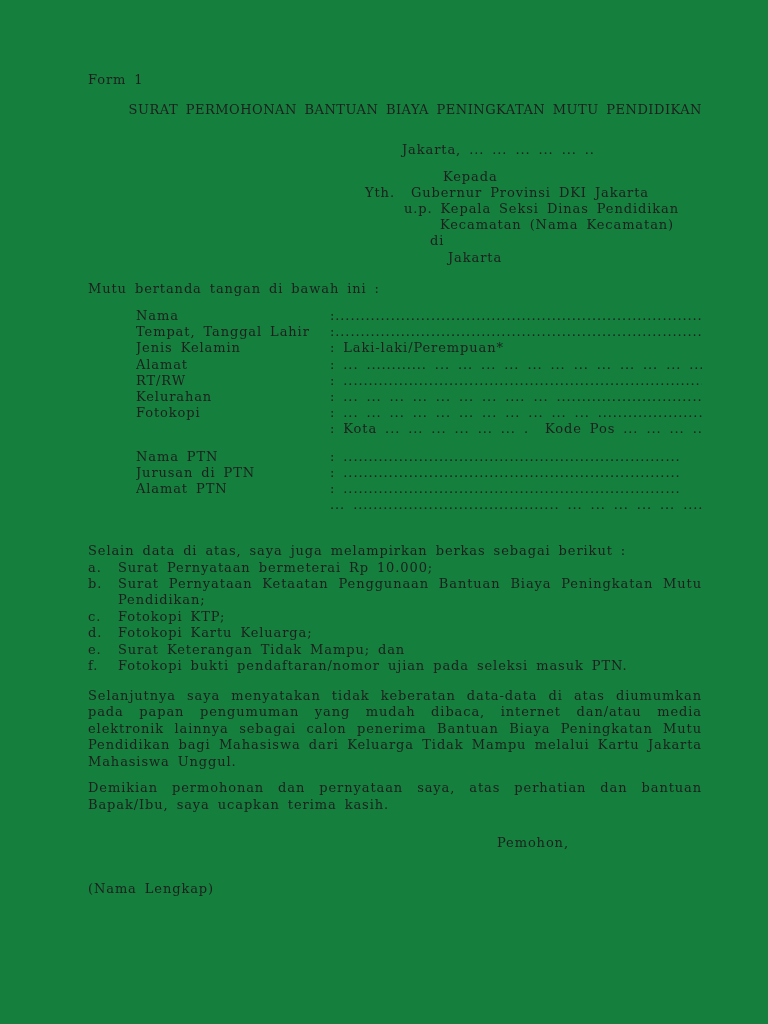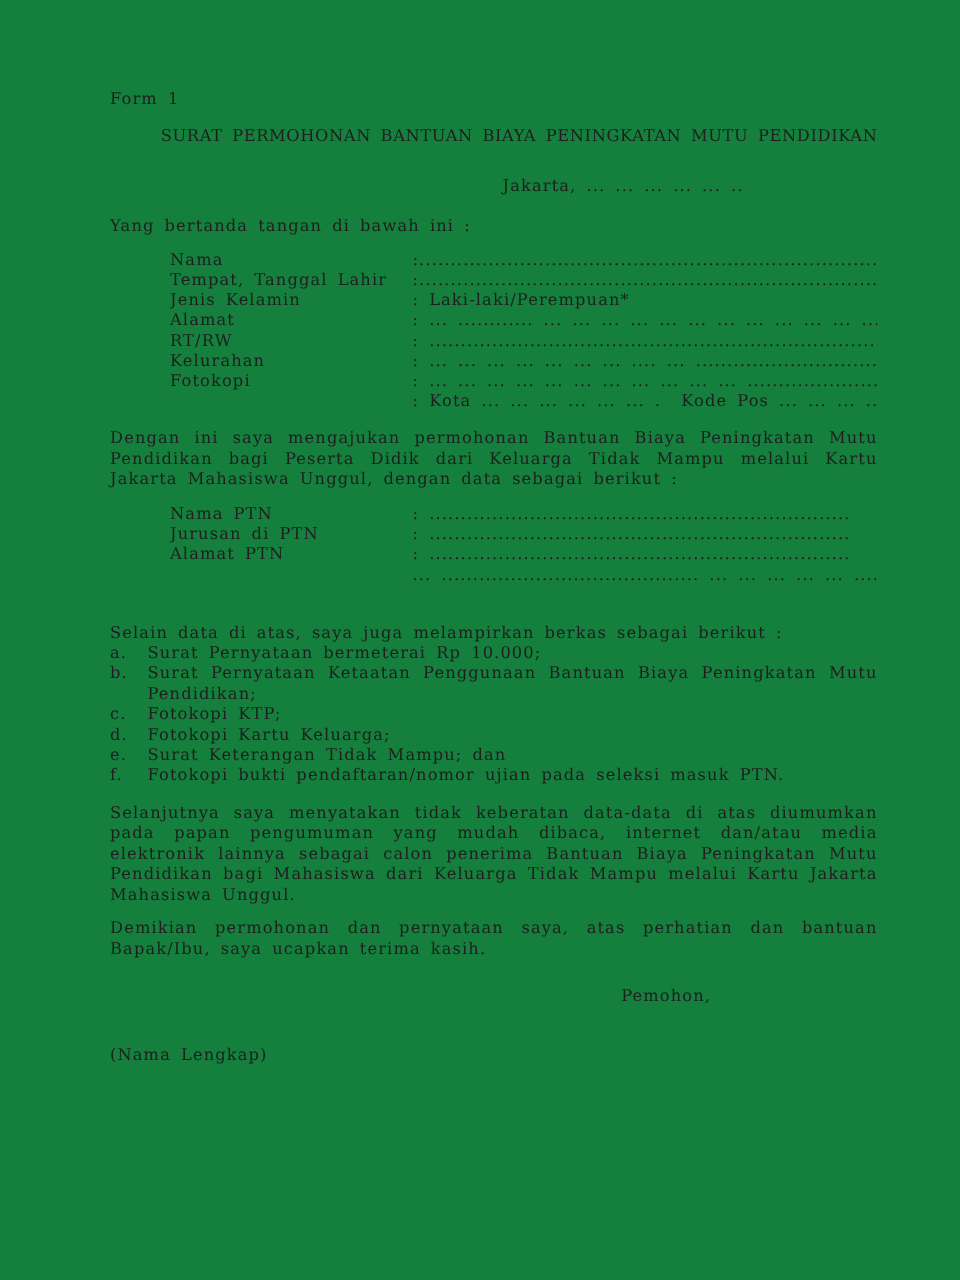--- a/index.html
+++ b/index.html
@@ -38,22 +38,30 @@
 
 <div class="page">
   <div class="content">
 
     <div class="form-number">Form 1</div>
 
     <div class="doc-title">SURAT PERMOHONAN BANTUAN BIAYA PENINGKATAN MUTU PENDIDIKAN</div>
 
     <div class="dateline">Jakarta, ... ... ... ... ... ..</div>
 
+    <div class="recipient">
+      <div class="r-kepada">Kepada</div>
+      <div class="r-yth">Yth.  Gubernur Provinsi DKI Jakarta</div>
+      <div class="r-up">u.p. Kepala Seksi Dinas Pendidikan</div>
+      <div class="r-kec">Kecamatan (Nama Kecamatan)</div>
+      <div class="r-di">di</div>
+      <div class="r-kota">Jakarta</div>
+    </div>
 
-    <div class="intro-line">Yang bertanda tangan di bawah ini :</div>
+    <div class="intro-line">Mutu bertanda tangan di bawah ini :</div>
 
     <div class="fields">
       <div class="frow">
         <div class="flabel">Nama</div>
         <div class="fvalue">:........................................................................................</div>
       </div>
       <div class="frow">
         <div class="flabel">Tempat, Tanggal Lahir</div>
         <div class="fvalue">:........................................................................................</div>
       </div>
@@ -76,21 +84,20 @@
       <div class="frow">
         <div class="flabel">Fotokopi</div>
         <div class="fvalue">: ... ... ... ... ... ... ... ... ... ... ... .....................................</div>
       </div>
       <div class="frow">
         <div class="flabel"></div>
         <div class="fvalue">: Kota ... ... ... ... ... ... .  Kode Pos ... ... ... .......</div>
       </div>
     </div>
 
-    <div class="para">Dengan ini saya mengajukan permohonan Bantuan Biaya Peningkatan Mutu Pendidikan bagi Peserta Didik dari Keluarga Tidak Mampu melalui Kartu Jakarta Mahasiswa Unggul, dengan data sebagai berikut :</div>
 
     <div class="fields">
       <div class="frow">
         <div class="flabel">Nama PTN</div>
         <div class="fvalue">: ...................................................................</div>
       </div>
       <div class="frow">
         <div class="flabel">Jurusan di PTN</div>
         <div class="fvalue">: ...................................................................</div>
       </div>

